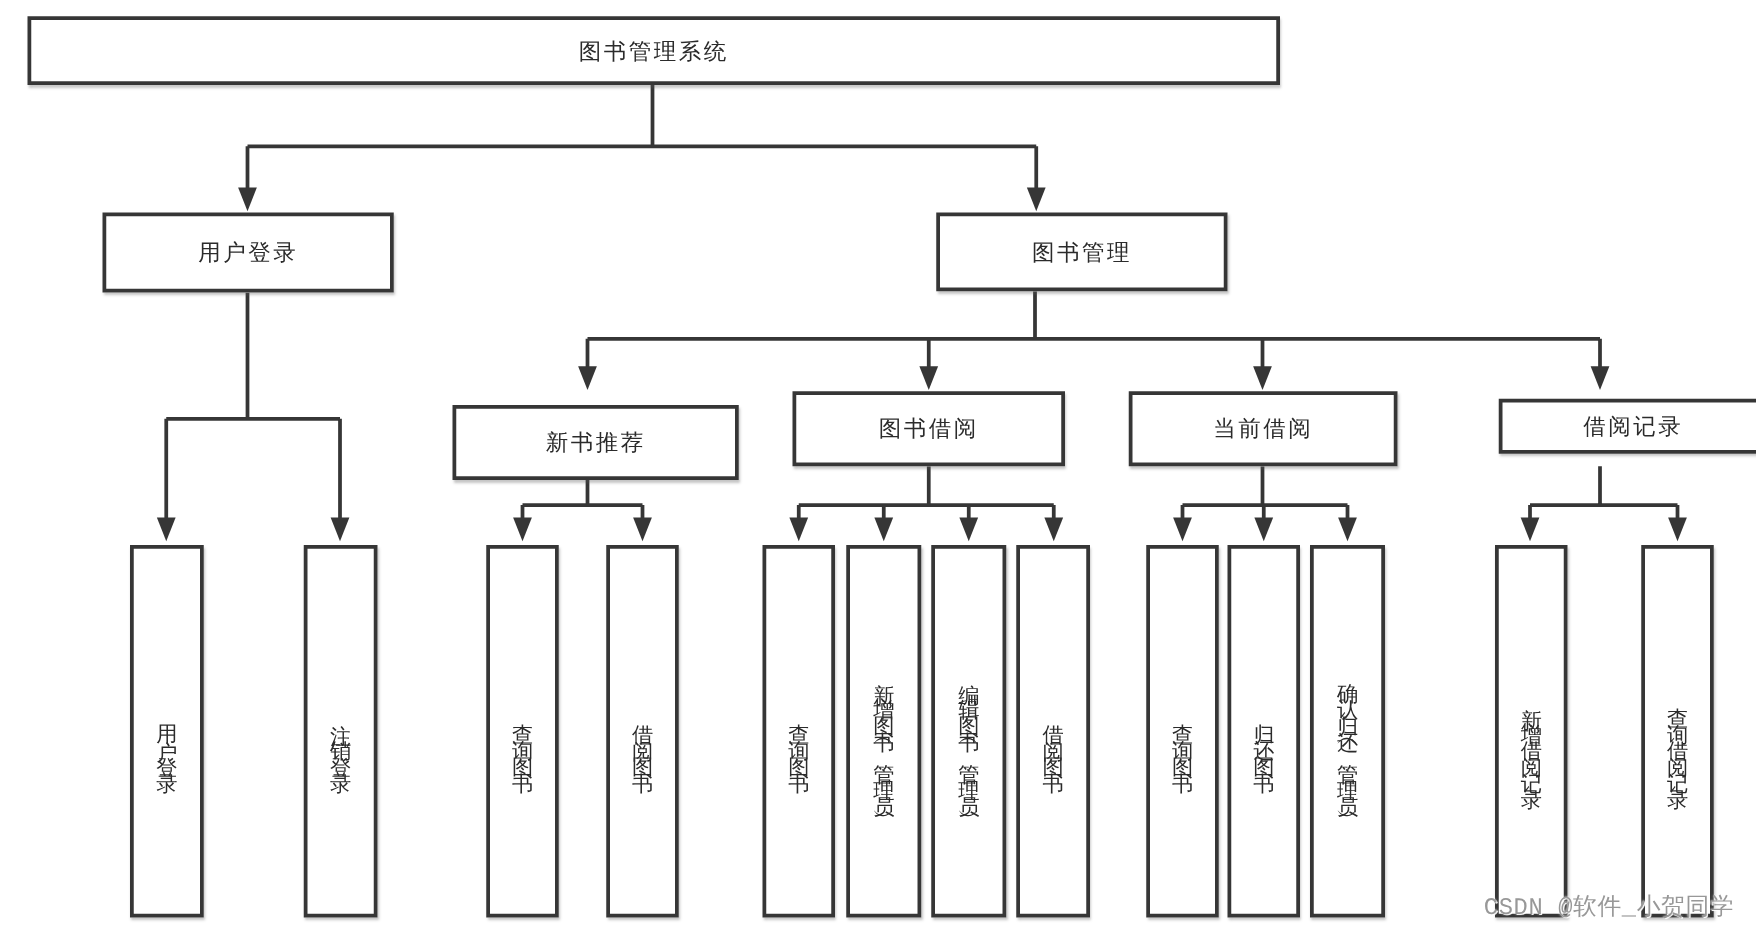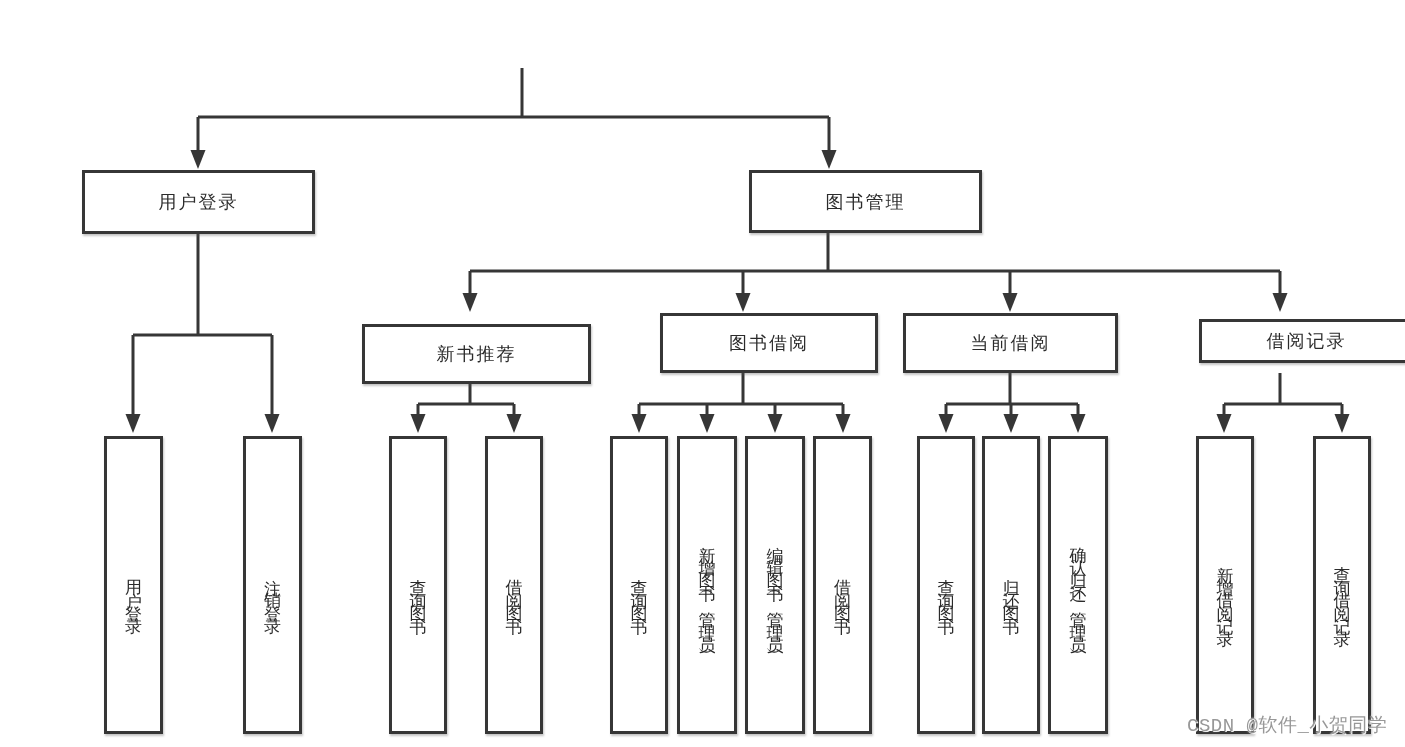--- a/index.html
+++ b/index.html
@@ -100,32 +100,35 @@
 
       <polygon points="938.5,414 953.5,414 946,433"></polygon>
       <polygon points="1003.5,414 1018.5,414 1011,433"></polygon>
       <polygon points="1070.5,414 1085.5,414 1078,433"></polygon>
 
       <polygon points="1216.5,414 1231.5,414 1224,433"></polygon>
       <polygon points="1334.5,414 1349.5,414 1342,433"></polygon>
     </g>
   </svg>
 
+  <div class="box" style="left:22px; top:13px; width:1002px; height:55px;">
+    <span class="h-label">图书管理系统</span>
+  </div>
 
   <div class="box" style="left:82px; top:170px; width:233px; height:64px;">
     <span class="h-label">用户登录</span>
   </div>
   <div class="box" style="left:712px; top:170px; width:233px; height:63px;margin-left:37px;">
     <span class="h-label">图书管理</span>
   </div>
 
   <div class="box" style="left:362px; top:324px; width:229px; height:60px;">
     <span class="h-label">新书推荐</span>
   </div>
-  <div class="box" style="left:660px; top:313px; width:218px; height:60px;">
+  <div class="box" style="left:634px; top:313px; width:218px; height:60px;">
     <span class="h-label">图书借阅</span>
   </div>
   <div class="box" style="left:903px; top:313px; width:215px; height:60px;">
     <span class="h-label">当前借阅</span>
   </div>
   <div class="box" style="left:1172px; top:319px; width:215px; height:44px;margin-left:27px;">
     <span class="h-label">借阅记录</span>
   </div>
 
   <div class="box" style="left:104px; top:436px; width:59px; height:298px;">

